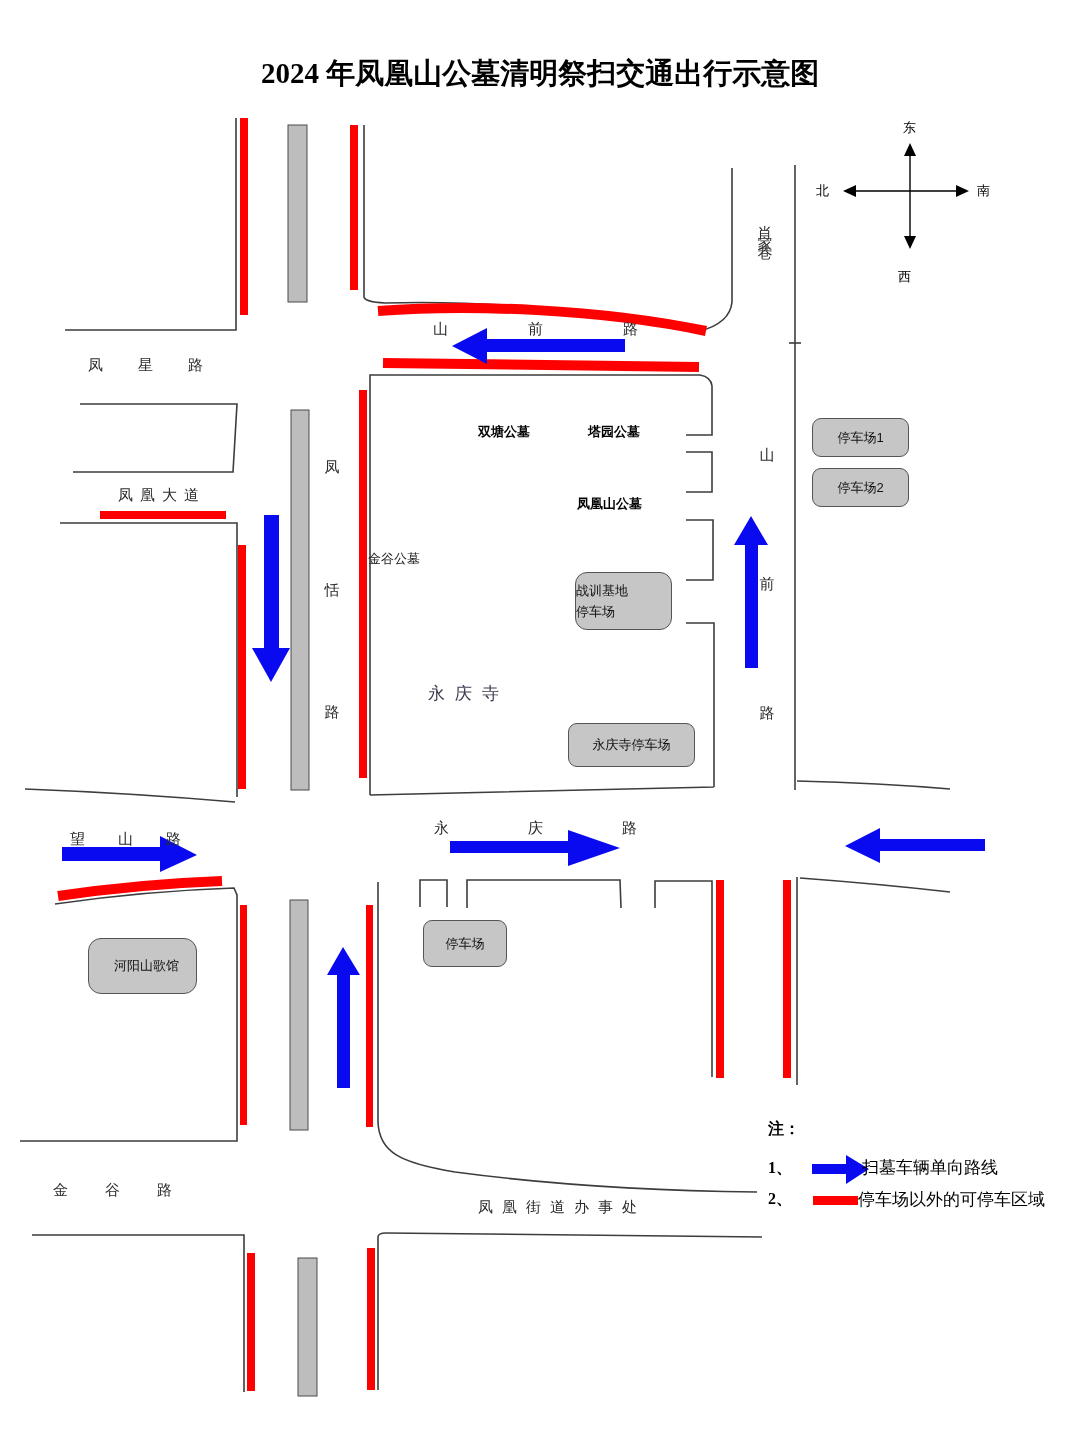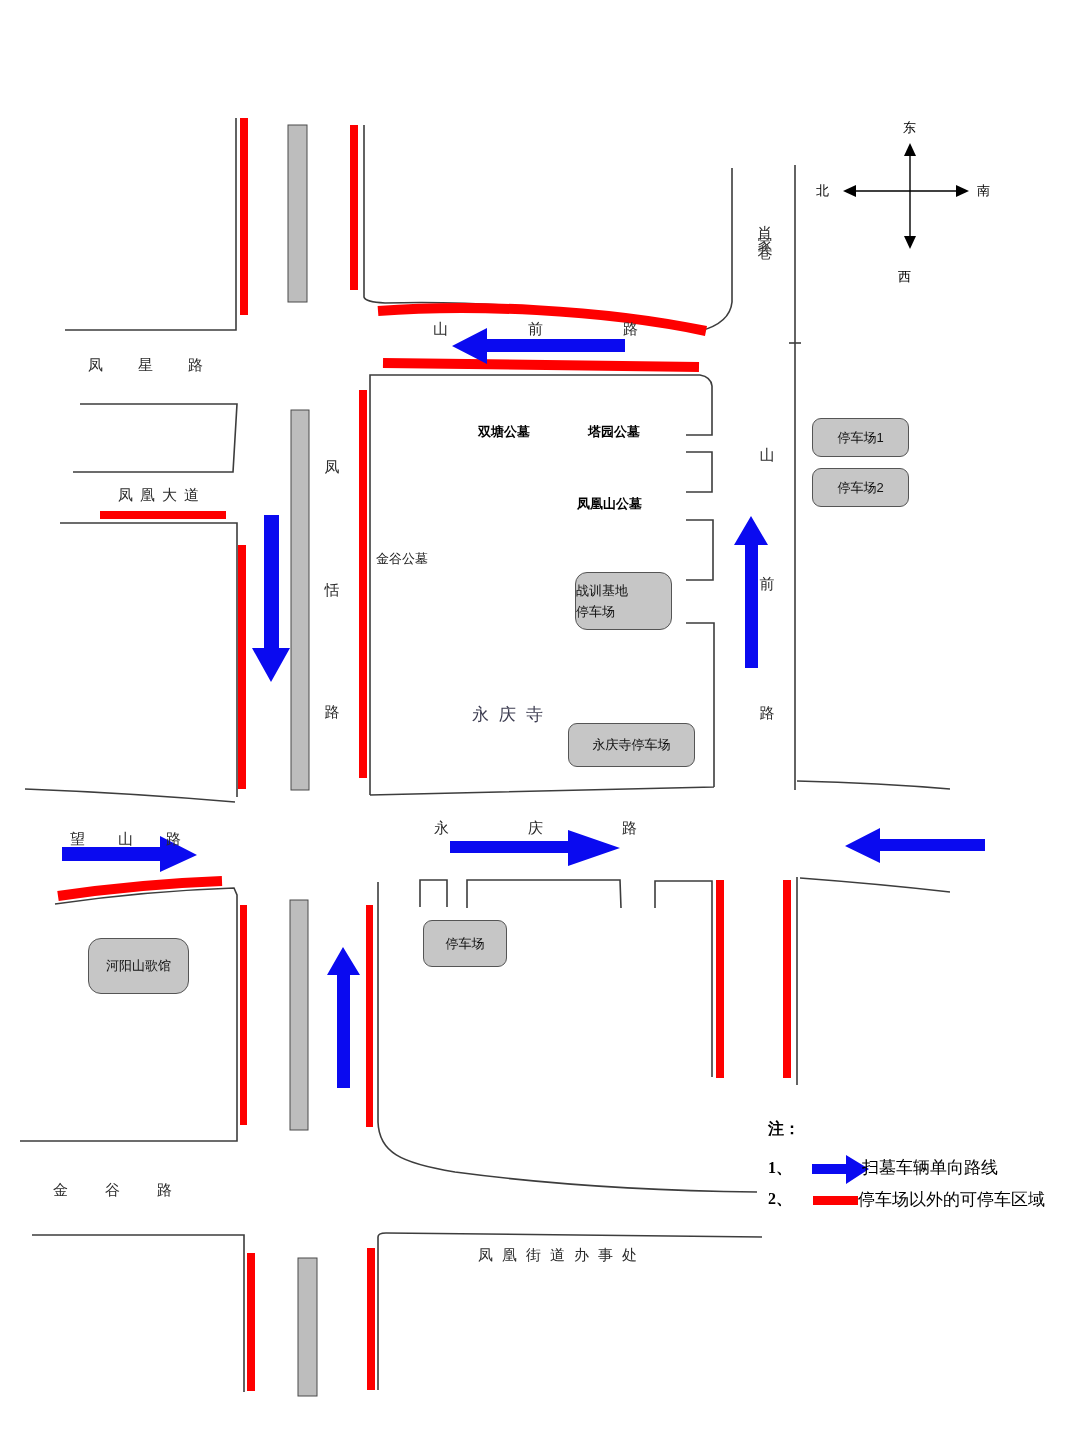--- a/index.html
+++ b/index.html
@@ -110,57 +110,58 @@
       <polygon class="carrow" points="843,191 856,185 856,197"></polygon>
       <polygon class="carrow" points="969,191 956,185 956,197"></polygon>
     </g>
 
     <g>
       <polygon class="blue" points="812,1164 846,1164 846,1155 869,1169 846,1184 846,1174 812,1174"></polygon>
       <rect class="redbar" x="813" y="1196" width="45" height="9"></rect>
     </g>
   </svg>
 
+  <div class="title">2024 年凤凰山公墓清明祭扫交通出行示意图</div>
 
   <div class="lbl compass-lbl" style="left:903px;top:119px;">东</div>
   <div class="lbl compass-lbl" style="left:898px;top:268px;">西</div>
   <div class="lbl compass-lbl" style="left:816px;top:182px;">北</div>
   <div class="lbl compass-lbl" style="left:977px;top:182px;">南</div>
 
   <div class="lbl road" style="left:88px;top:356px;letter-spacing:35px;">凤星路</div>
   <div class="lbl road" style="left:118px;top:486px;letter-spacing:7px;">凤凰大道</div>
   <div class="lbl road" style="left:70px;top:830px;letter-spacing:33px;">望山路</div>
   <div class="lbl road" style="left:53px;top:1181px;letter-spacing:37px;">金谷路</div>
   <div class="lbl road" style="left:433px;top:320px;letter-spacing:80px;">山前路</div>
   <div class="lbl road" style="left:434px;top:819px;letter-spacing:79px;">永庆路</div>
-  <div class="lbl road" style="left:478px;top:1246px;letter-spacing:9px;text-align:center;">凤凰街道办事处</div>
+  <div class="lbl road" style="left:478px;top:1198px;letter-spacing:9px;text-align:center;">凤凰街道办事处</div>
   <div class="lbl road vlabel" style="left:322px;top:448px;letter-spacing:122px;">凤恬路</div>
   <div class="lbl road vlabel" style="left:755px;top:213px;letter-spacing:10px;">肖家巷</div>
   <div class="lbl road vlabel" style="left:757px;top:435px;letter-spacing:129px;">山前路</div>
 
   <div class="lbl bold-place" style="left:478px;top:423px;">双塘公墓</div>
   <div class="lbl bold-place" style="left:588px;top:423px;">塔园公墓</div>
   <div class="lbl bold-place" style="left:577px;top:495px;">凤凰山公墓</div>
-  <div class="lbl small-place" style="left:376px;top:550px;">金谷公墓</div>
-  <div class="lbl temple" style="left:428px;top:703px;margin-left:44px;">永庆寺</div>
+  <div class="lbl small-place" style="left:368px;top:550px;">金谷公墓</div>
+  <div class="lbl temple" style="left:428px;top:682px;">永庆寺</div>
 
   <div class="gbox" style="left:812px;top:418px;width:95px;height:37px;">
     <span>停车场1</span>
   </div>
   <div class="gbox" style="left:812px;top:468px;width:95px;height:37px;">
     <span>停车场2</span>
   </div>
   <div class="gbox left" style="left:575px;top:572px;width:97px;height:58px;border-radius:12px;">
     <span>战训基地
 停车场</span>
   </div>
   <div class="gbox" style="left:568px;top:723px;width:125px;height:42px;">
     <span>永庆寺停车场</span>
   </div>
-  <div class="gbox" style="left:88px;top:938px;width:99px;height:54px;border-radius:13px;">
+  <div class="gbox" style="left:88px;top:938px;width:99px;height:54px;border-radius:13px;padding-left:8px;">
     <span>河阳山歌馆</span>
   </div>
   <div class="gbox" style="left:423px;top:920px;width:82px;height:45px;">
     <span>停车场</span>
   </div>
 
   <div class="lbl legend-num" style="left:768px;top:1119px;">注：</div>
   <div class="lbl legend-num" style="left:768px;top:1158px;">1、</div>
   <div class="lbl legend-txt" style="left:862px;top:1156px;">扫墓车辆单向路线</div>
   <div class="lbl legend-num" style="left:768px;top:1189px;">2、</div>

